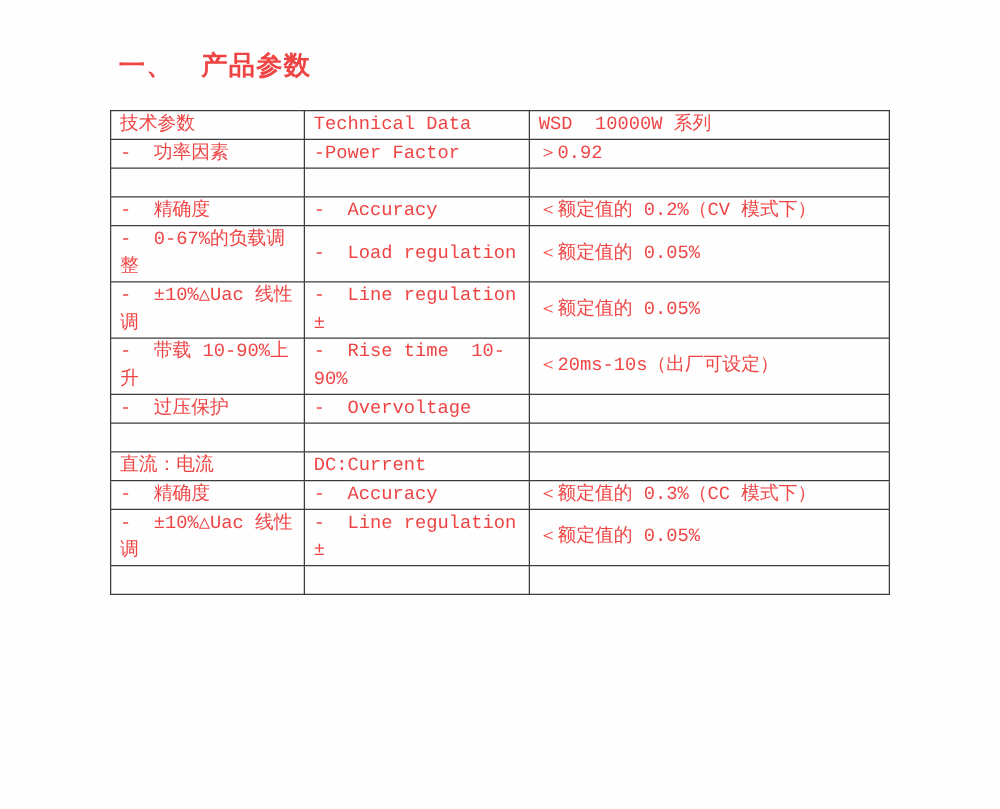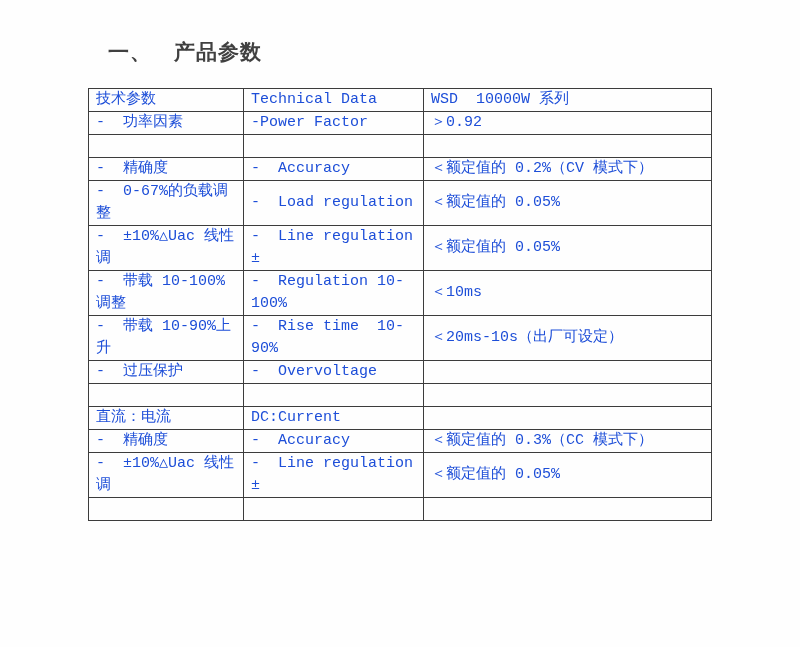--- a/index.html
+++ b/index.html
@@ -19,24 +19,23 @@
     position: absolute;
     inset: 0;
     background: #fefefe;
   }
   .page-title {
     position: absolute;
     left: 95px;
     top: 38px;
     font-size: 21px;
     font-weight: bold;
-    color: #404040;
+    color: #ef4444;
     letter-spacing: 1px;
     white-space: pre;
-    margin-left: 13px;
   }
   table.params {
     position: absolute;
     left: 88px;
     top: 88px;
     width: 623px;
     border-collapse: collapse;
     table-layout: fixed;
   }
   table.params col.c1 { width: 155px; }
@@ -44,21 +43,21 @@
   table.params col.c3 { width: 288px; }
   table.params td {
     border: 1px solid #3c3c3c;
     padding: 0 7px;
     font-size: 15px;
     line-height: 22px;
     height: 22px;
     vertical-align: middle;
     white-space: pre-wrap;
     overflow: hidden;
-    color: #1d4ed8;
+    color: #ef4444;
   }
 </style>
 </head>
 <body>
 
 <div class="page">
 
   <div class="page-title">一、　产品参数</div>
 
   <table class="params">
@@ -92,25 +91,20 @@
           <td>-  0-67%的负载调整</td>
           <td>-  Load regulation</td>
           <td>＜额定值的 0.05%</td>
         </tr>
         <tr>
           <td>-  ±10%△Uac 线性调</td>
           <td>-  Line regulation ±</td>
           <td>＜额定值的 0.05%</td>
         </tr>
         <tr>
-          <td>-  带载 10-100%调整</td>
-          <td>-  Regulation 10-100%</td>
-          <td>＜10ms</td>
-        </tr>
-        <tr>
           <td>-  带载 10-90%上升</td>
           <td>-  Rise time  10-90%</td>
           <td>＜20ms-10s（出厂可设定）</td>
         </tr>
         <tr>
           <td>-  过压保护</td>
           <td>-  Overvoltage</td>
           <td></td>
         </tr>
         <tr>

